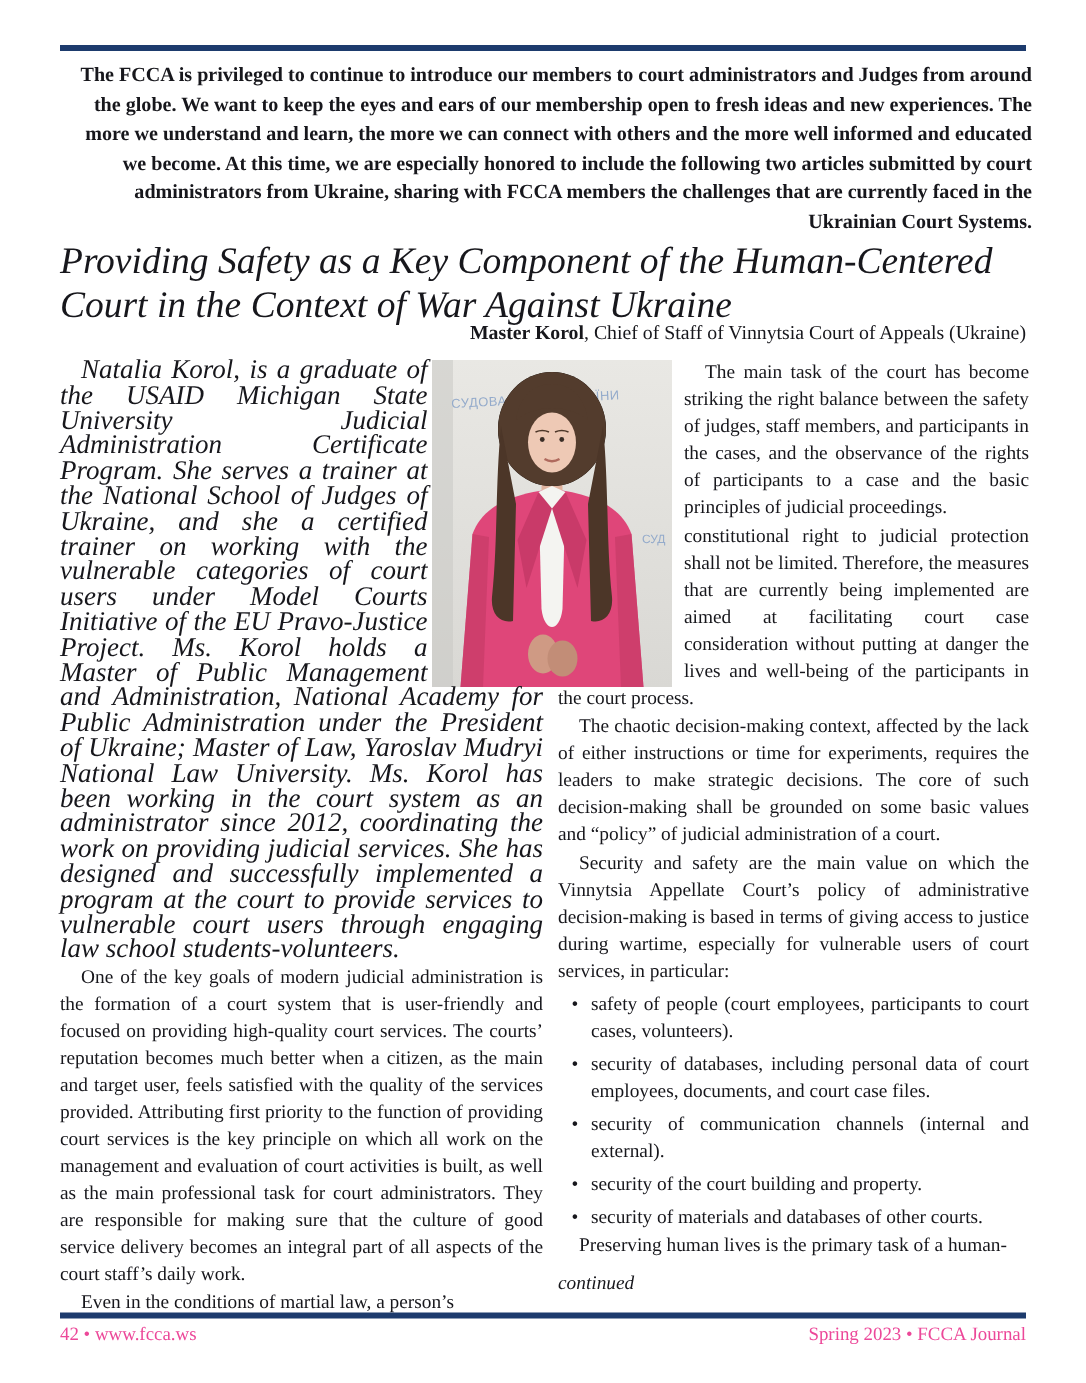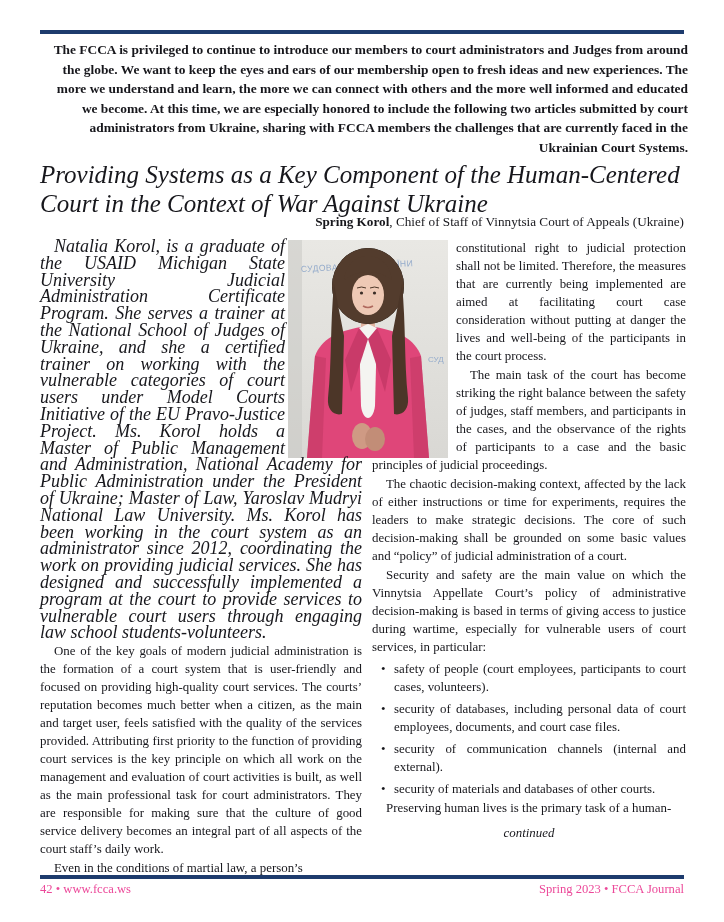--- a/index.html
+++ b/index.html
@@ -77,44 +77,44 @@
   }
   .subhead {
     margin:6px 0 0 0;
     font-weight:bold;
     font-size:12.9px; line-height:18px;
   }
   .continued {
     margin:8px 0 0 0;
     font-style:italic;
     font-size:12.9px; line-height:16px;
-    text-align:center;
+    text-align:left;
   }
   .footer { position:absolute; left:40px; top:875px; width:644px; }
   .footer-rule { height:4px; background:#1d3b6d; }
   .footer-row {
     margin-top:3px;
     display:flex; justify-content:space-between;
     font-size:12.6px; line-height:15px;
     color:#ec4899;
   }
   .journal-italic { }
 </style>
 </head>
 <body>
 
 <div class="page">
 
   <div class="top-rule"></div>
 
   <p class="intro">The FCCA is privileged to continue to introduce our members to court administrators and Judges from around the globe. We want to keep the eyes and ears of our membership open to fresh ideas and new experiences. The more we understand and learn, the more we can connect with others and the more well informed and educated we become. At this time, we are especially honored to include the following two articles submitted by court administrators from Ukraine, sharing with FCCA members the challenges that are currently faced in the Ukrainian Court Systems.</p>
 
-  <h1 class="title">Providing Systems as a Key Component of the Human-Centered Court in the Context of War Against Ukraine</h1>
+  <h1 class="title">Providing Safety as a Key Component of the Human-Centered Court in the Context of War Against Ukraine</h1>
 
-  <p class="byline"><span class="byline-name">Spring Korol</span><span>, Chief of Staff of Vinnytsia Court of Appeals (Ukraine)</span></p>
+  <p class="byline"><span class="byline-name">Master Korol</span><span>, Chief of Staff of Vinnytsia Court of Appeals (Ukraine)</span></p>
 
   <div class="columns">
 
     <div class="photo">
       <svg width="160" height="218" viewBox="0 0 160 218" xmlns="http://www.w3.org/2000/svg">
         <defs>
           <linearGradient id="wall" x1="0" y1="0" x2="0" y2="1">
             <stop offset="0" stop-color="#e9e8e4"></stop>
             <stop offset="1" stop-color="#d9d8d4"></stop>
           </linearGradient>
@@ -155,28 +155,29 @@
 
     <div class="col left">
       <div class="spacer-r"></div>
       <p class="bio">Natalia Korol, is a graduate of the USAID Michigan State University Judicial Administration Certificate Program. She serves a trainer at the National School of Judges of Ukraine, and she a certified trainer on working with the vulnerable categories of court users under Model Courts Initiative of the EU Pravo-Justice Project. Ms. Korol holds a Master of Public Management and Administration, National Academy for Public Administration under the President of Ukraine; Master of Law, Yaroslav Mudryi National Law University. Ms. Korol has been working in the court system as an administrator since 2012, coordinating the work on providing judicial services. She has designed and successfully implemented a program at the court to provide services to vulnerable court users through engaging law school students-volunteers.</p>
       <p class="body-p">One of the key goals of modern judicial administration is the formation of a court system that is user-friendly and focused on providing high-quality court services. The courts’ reputation becomes much better when a citizen, as the main and target user, feels satisfied with the quality of the services provided. Attributing first priority to the function of providing court services is the key principle on which all work on the management and evaluation of court activities is built, as well as the main professional task for court administrators. They are responsible for making sure that the culture of good service delivery becomes an integral part of all aspects of the court staff’s daily work.</p>
       <p class="body-p">Even in the conditions of martial law, a person’s</p>
     </div>
 
     <div class="col right">
       <div class="spacer-l"></div>
+      <p class="body-p">The main task of the court has become striking the right balance between the safety of judges, staff members, and participants in the cases, and the observance of the rights of participants to a case and the basic principles of judicial proceedings.</p>
       <p class="body-p noindent">constitutional right to judicial protection shall not be limited. Therefore, the measures that are currently being implemented are aimed at facilitating court case consideration without putting at danger the lives and well-being of the participants in the court process.</p>
-      <p class="body-p">The main task of the court has become striking the right balance between the safety of judges, staff members, and participants in the cases, and the observance of the rights of participants to a case and the basic principles of judicial proceedings.</p>
       <p class="body-p">The chaotic decision-making context, affected by the lack of either instructions or time for experiments, requires the leaders to make strategic decisions. The core of such decision-making shall be grounded on some basic values and “policy” of judicial administration of a court.</p>
       <p class="body-p">Security and safety are the main value on which the Vinnytsia Appellate Court’s policy of administrative decision-making is based in terms of giving access to justice during wartime, especially for vulnerable users of court services, in particular:</p>
       <div class="bullets">
         <div class="bullet-item">safety of people (court employees, participants to court cases, volunteers).</div>
         <div class="bullet-item">security of databases, including personal data of court employees, documents, and court case files.</div>
         <div class="bullet-item">security of communication channels (internal and external).</div>
+        <div class="bullet-item">security of the court building and property.</div>
         <div class="bullet-item">security of materials and databases of other courts.</div>
       </div>
       <p class="body-p">Preserving human lives is the primary task of a human-</p>
       <p class="continued">continued</p>
     </div>
 
   </div>
 
   <div class="footer">
     <div class="footer-rule"></div>

